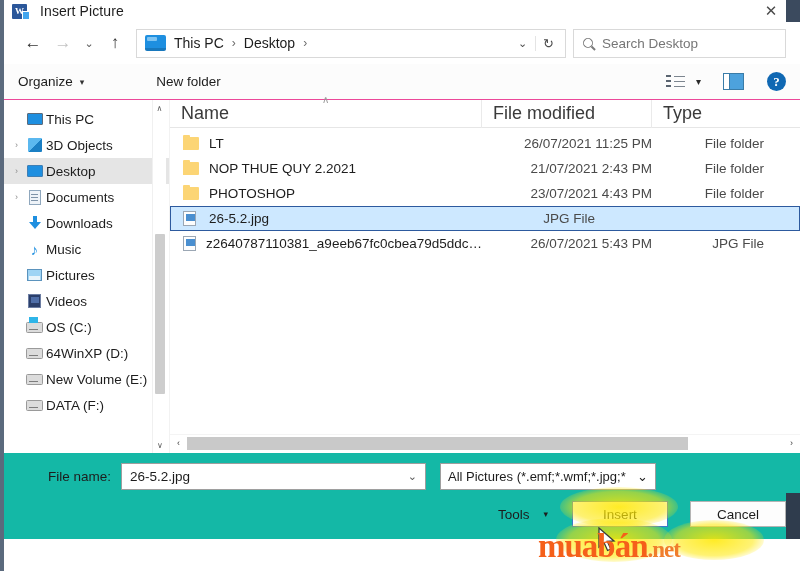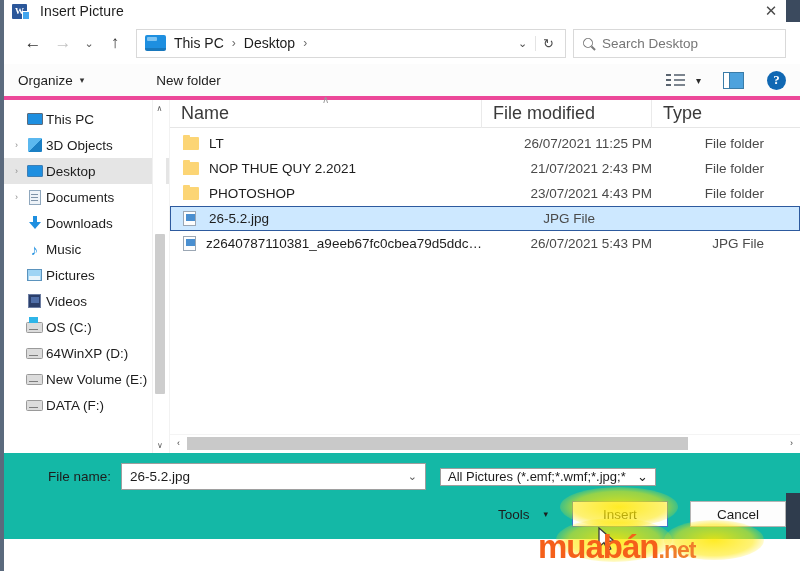--- a/index.html
+++ b/index.html
@@ -98,21 +98,21 @@
   }
   .mag::after {
     content: ''; position: absolute; left: 3.2px; top: 9px;
     width: 1.4px; height: 5px; background: #7a7a7a;
   }
   .search-ph { font-size: 13.5px; color: #767676; }
 
   
   .cmdbar {
     height: 36px; display: flex; align-items: center;
-    padding: 0 14px; border-bottom: 4px solid #ec4899;
+    padding: 0 14px; border-bottom: 1px solid #ec4899;
     background: #fcfcfc;
   }
   .cmd {
     font-size: 13.5px; color: #1d1d1d; display:flex; align-items:center;
     margin-right: 30px; cursor: default;
   }
   .cmd .caret { font-size: 9px; margin-left: 7px; color:#333; }
   .cmd.nf { margin-left: 42px; }
   .cmd-right { margin-left: auto; display: flex; align-items: center; gap: 0; }
   .icon-list { width: 19px; height: 15px; position: relative; }
@@ -260,21 +260,21 @@
   .frow1 { display: flex; align-items: center; padding: 10px 14px 0 14px; }
   .fn-label { font-size: 13.5px; color: #1d1d1d; width: 93px; text-align: right; margin-right: 10px; }
   .fn-input {
     width: 305px; height: 27px; border: 1px solid #9e9e9e; background: #fff;
     display: flex; align-items: center; padding: 0 8px;
     font-size: 13.5px; color: #1d1d1d;
   }
   .fn-input .v { flex: 1; }
   .fn-input .cv { font-size: 11px; color: #5a5a5a; }
   .filter-select {
-    width: 216px; height: 18px; margin-left: 14px;
+    width: 216px; height: 27px; margin-left: 14px;
     border: 1px solid #9e9e9e; background: #fff;
     display: flex; align-items: center; padding: 0 7px;
     font-size: 13px; color: #1d1d1d; position: relative; overflow: hidden;
   }
   .filter-select .v { flex: 1; white-space: nowrap; }
   .frow2 { display: flex; align-items: center; padding: 11px 14px 0 8px; justify-content: flex-end; }
   .tools { font-size: 13.5px; color: #1d1d1d; display: flex; align-items: center; margin-right: 24px; }
   .tools .caret { font-size: 9px; margin-left: 14px; }
   .btn {
     width: 96px; height: 26px; border: 1px solid #b4b4b4; background: #fdfdfd;
@@ -286,21 +286,21 @@
 
   
   .hl {
     position: absolute; border-radius: 50%;
     background: radial-gradient(ellipse at center, rgba(255,232,0,.85) 0%, rgba(255,232,0,.55) 55%, rgba(255,232,0,0) 78%);
     pointer-events: none;
   }
   .cursor { position: absolute; pointer-events: none; }
   .watermark {
     position: absolute; left: 534px; top: 528px;
-    font-family: Liberation Sans, sans-serif;
+    font-family: Liberation Serif, serif;
     font-size: 33px; font-weight: bold; letter-spacing: -1px;
     color: #f5601a; pointer-events: none;
   }
   .watermark .net { color: #f07d2c; font-size: 23px; font-weight: bold; }
 </style>
 </head>
 <body>
 
 <div id="dialog">
 

